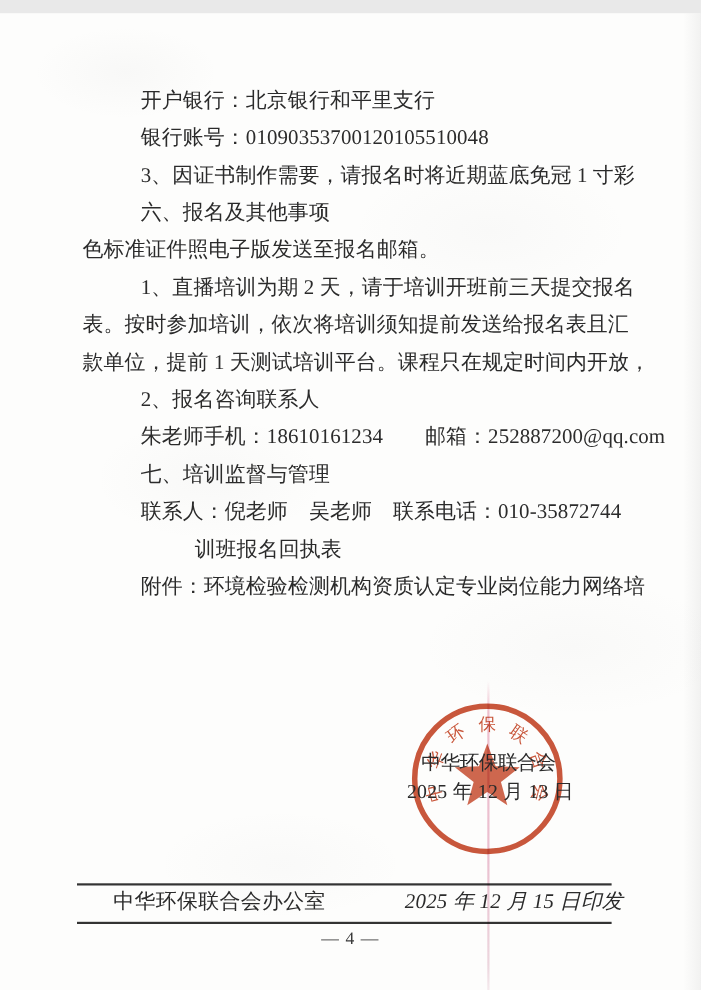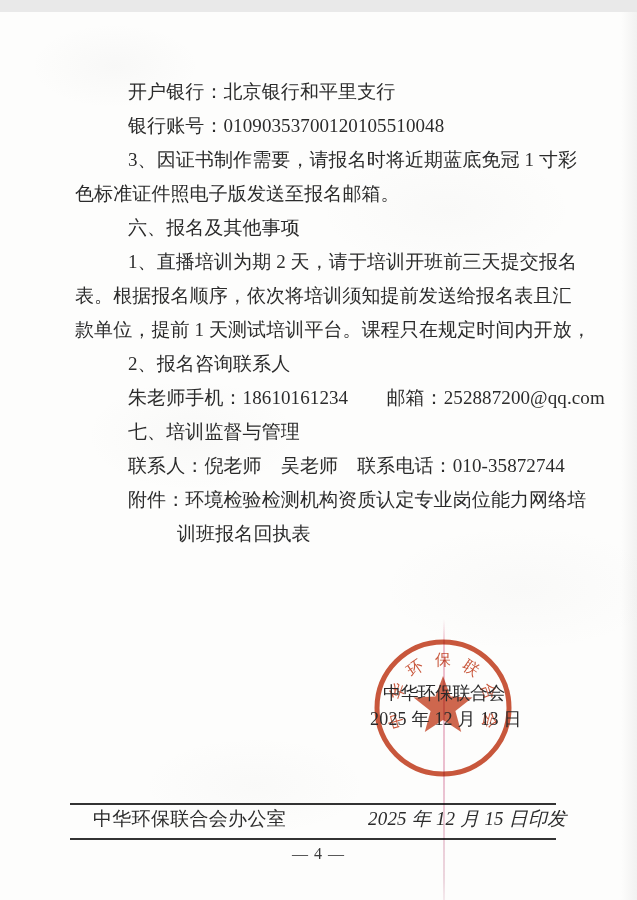--- a/index.html
+++ b/index.html
@@ -43,44 +43,44 @@
       rgba(205,140,165,0.12) 100%);
     mix-blend-mode:multiply;
   }
   .edge-shadow{
     position:absolute;right:0;top:0;width:16px;height:100%;z-index:5;
     background:linear-gradient(to right, rgba(90,90,90,0), rgba(90,90,90,0.07));
   }
   .footer-rule{position:absolute;left:70px;width:486px;height:0;border-top:2px solid #333;}
   .rule-top{top:791px;}
   .rule-bottom{top:826px;}
-  .footer-issuer{position:absolute;left:93px;top:794px;font-size:19px;letter-spacing:0.3px;}
+  .footer-issuer{position:absolute;left:103px;top:794px;font-size:19px;letter-spacing:0.3px;}
   .footer-printdate{position:absolute;left:368px;top:794px;font-size:19px;letter-spacing:0.2px;font-style:italic;}
   .page-number{position:absolute;left:0;top:833px;width:100%;text-align:center;font-size:16px;letter-spacing:1px;color:#3a3a3a;}
 </style>
 </head>
 <body>
 
 <div class="page">
 
   <div class="body-text">
     <div class="line ind-2">开户银行：北京银行和平里支行</div>
     <div class="line ind-2">银行账号：01090353700120105510048</div>
     <div class="line ind-2">3、因证书制作需要，请报名时将近期蓝底免冠 1 寸彩</div>
+    <div class="line ind-2">六、报名及其他事项</div>
     <div class="line">色标准证件照电子版发送至报名邮箱。</div>
-    <div class="line ind-2">六、报名及其他事项</div>
     <div class="line ind-2">1、直播培训为期 2 天，请于培训开班前三天提交报名</div>
-    <div class="line">表。根据报名顺序，依次将培训须知提前发送给报名表且汇</div>
+    <div class="line">表。按时参加培训，依次将培训须知提前发送给报名表且汇</div>
     <div class="line">款单位，提前 1 天测试培训平台。课程只在规定时间内开放，</div>
     <div class="line ind-2">2、报名咨询联系人</div>
     <div class="line ind-2">朱老师手机：18610161234　　邮箱：252887200@qq.com</div>
     <div class="line ind-2">七、培训监督与管理</div>
     <div class="line ind-2">联系人：倪老师　吴老师　联系电话：010-35872744</div>
+    <div class="line ind-5">训班报名回执表</div>
     <div class="line ind-2">附件：环境检验检测机构资质认定专业岗位能力网络培</div>
-    <div class="line ind-5">训班报名回执表</div>
   </div>
 
   <svg class="seal" viewBox="0 0 150 150">
     <circle cx="75" cy="75" r="66" fill="none" stroke="#c6492b" stroke-width="5"></circle>
     <polygon points="75,43 82.6,63.5 104.5,64.4 87.4,78 93.2,99.1 75,87 56.8,99.1 62.6,78 45.5,64.4 67.4,63.5" fill="#c6492b" opacity="0.9"></polygon>
     <g id="seal-arc" font-size="16" fill="#c6492b" font-family="Liberation Serif, DejaVu Serif, serif" text-anchor="middle">
         <text x="27.7" y="87.7" transform="rotate(-105.0 27.7 87.7)" dominant-baseline="central">中</text>
         <text x="29.0" y="58.2" transform="rotate(-70.0 29.0 58.2)" dominant-baseline="central">华</text>
         <text x="46.9" y="34.9" transform="rotate(-35.0 46.9 34.9)" dominant-baseline="central">环</text>
         <text x="75.0" y="26.0" transform="rotate(0.0 75.0 26.0)" dominant-baseline="central">保</text>

